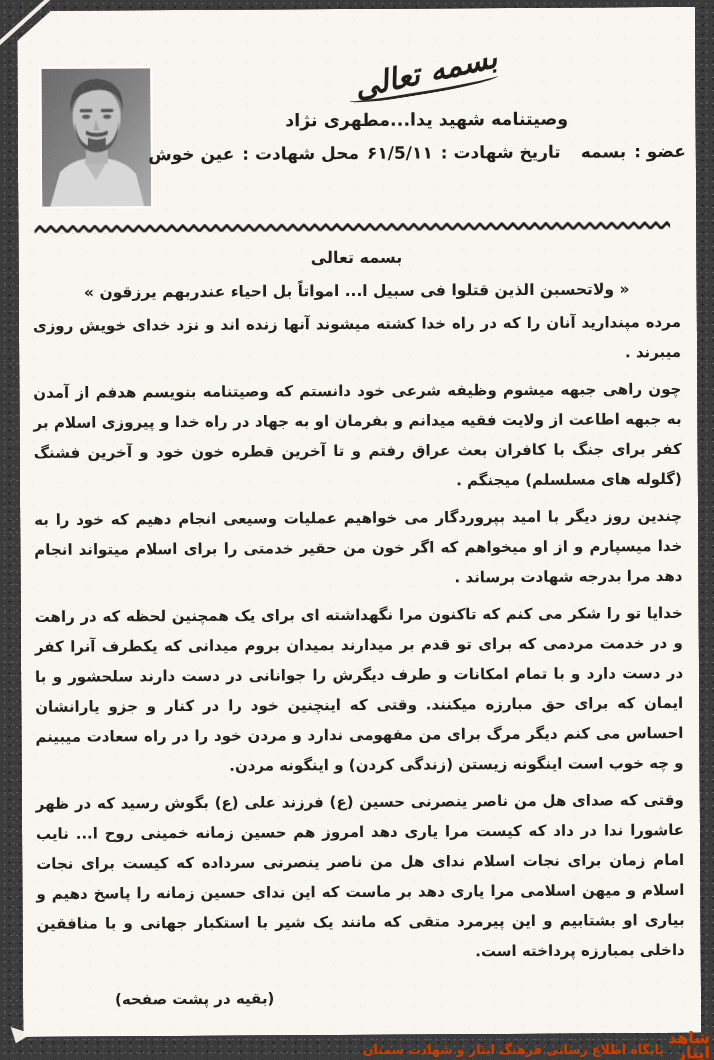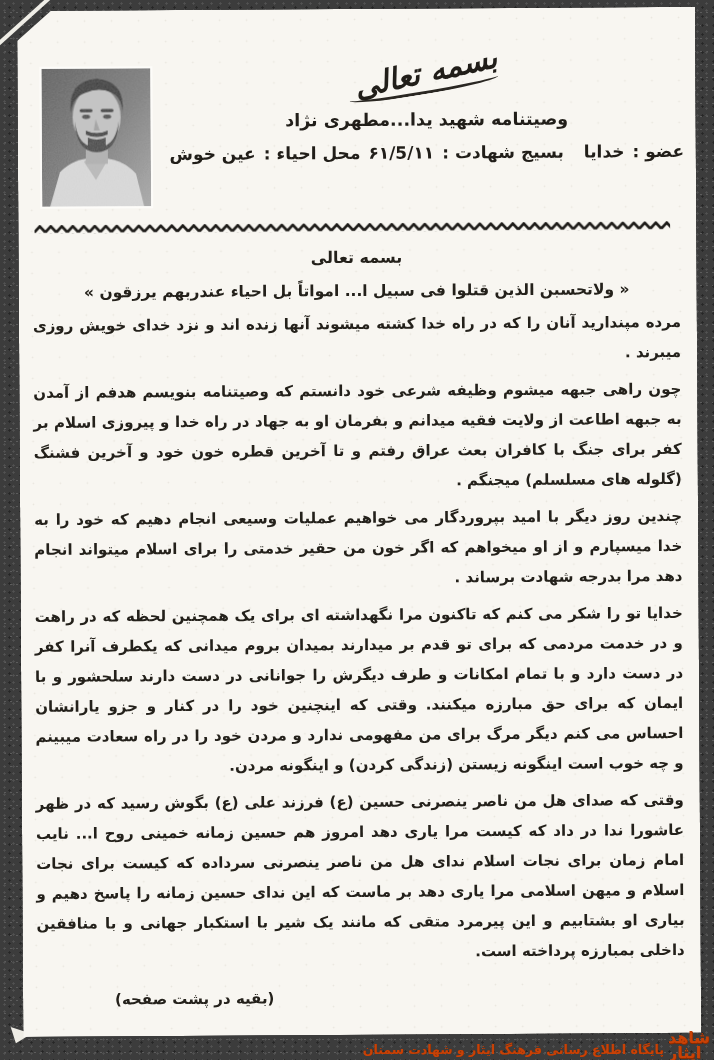--- a/index.html
+++ b/index.html
@@ -134,21 +134,21 @@
     position: absolute;
     right: 4px; bottom: 0;
     display: flex;
     align-items: flex-end;
     direction: rtl;
     color: #c84106;
   }
   .wm-logo {
     display: flex;
     flex-direction: column;
-    align-items: flex-end;
+    align-items: flex-start;
     font-weight: 700;
     font-size: 16px;
     line-height: 0.95;
     text-shadow: 0.5px 0.5px 0 #8c2b00;
   }
   .wm-caption {
     font-weight: 700;
     font-size: 12.5px;
     margin-right: 4px;
     margin-bottom: 3px;
@@ -203,21 +203,21 @@
             <path d="M44 65 Q55 70 66 65 L66 61 Q55 66 44 61 Z" fill="#3a362f"></path>
             <path d="M33 52 Q34 74 45 80 Q55 85 65 80 Q76 74 77 52 Q74 72 64 76 L64 68 Q55 72 46 68 L46 76 Q36 72 33 52 Z" fill="#423d35"></path>
           </g>
         </svg>
       </div>
 
       <div class="header-text">
         <span class="callig">بسمه تعالی</span>
         <div class="doc-title">وصیتنامه شهید یدا...مطهری نژاد</div>
         <div class="doc-info">
-          <span>عضو :</span><span class="gap-sm"></span><span>خدایا</span><span class="gap"></span><span>بسیج شهادت :</span><span class="gap-sm"></span><span>۶۱/5/۱۱</span><span class="gap-sm"></span><span>محل احیاء :</span><span class="gap-sm"></span><span>عین خوش</span>
+          <span>عضو :</span><span class="gap-sm"></span><span>بسمه</span><span class="gap"></span><span>تاریخ شهادت :</span><span class="gap-sm"></span><span>۶۱/5/۱۱</span><span class="gap-sm"></span><span>محل شهادت :</span><span class="gap-sm"></span><span>عین خوش</span>
         </div>
       </div>
     </div>
 
     <svg class="divider" height="9" width="636">
       <defs>
         <pattern id="zz" width="11" height="9" patternUnits="userSpaceOnUse">
           <path d="M0 7.5 L5.5 1.5 L11 7.5" stroke="#1d1b18" stroke-width="2.6" fill="none"></path>
         </pattern>
       </defs>

